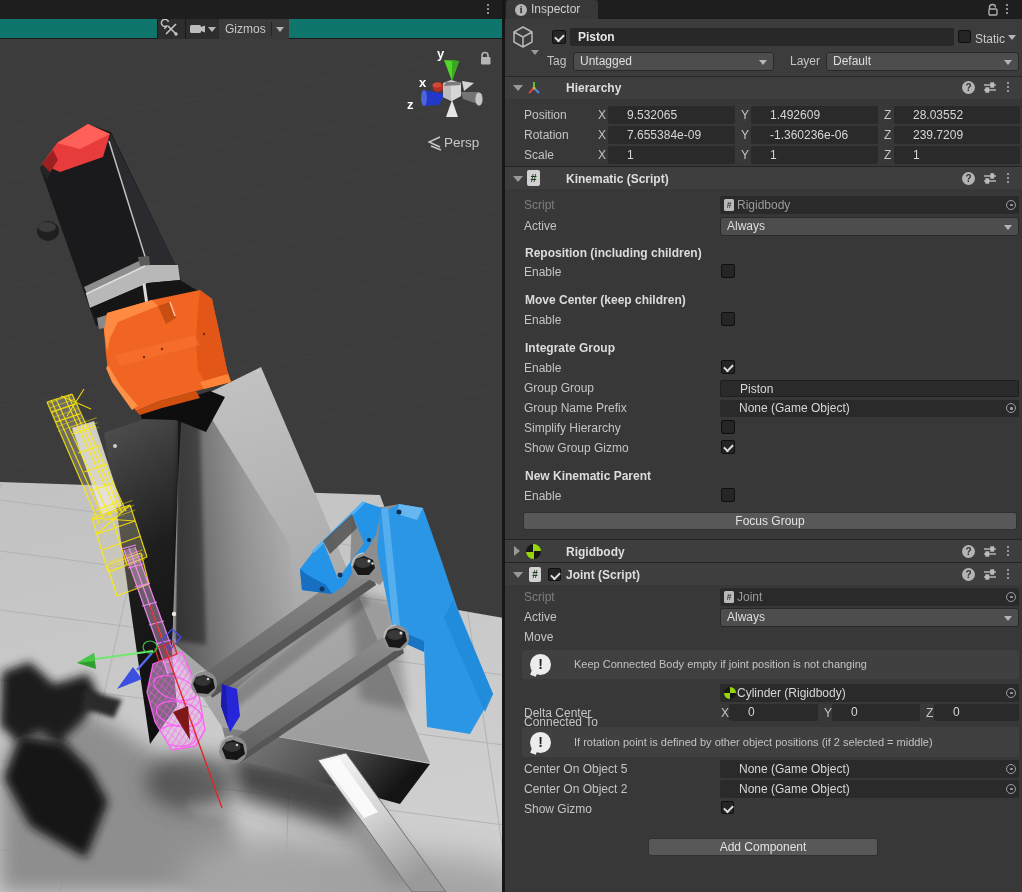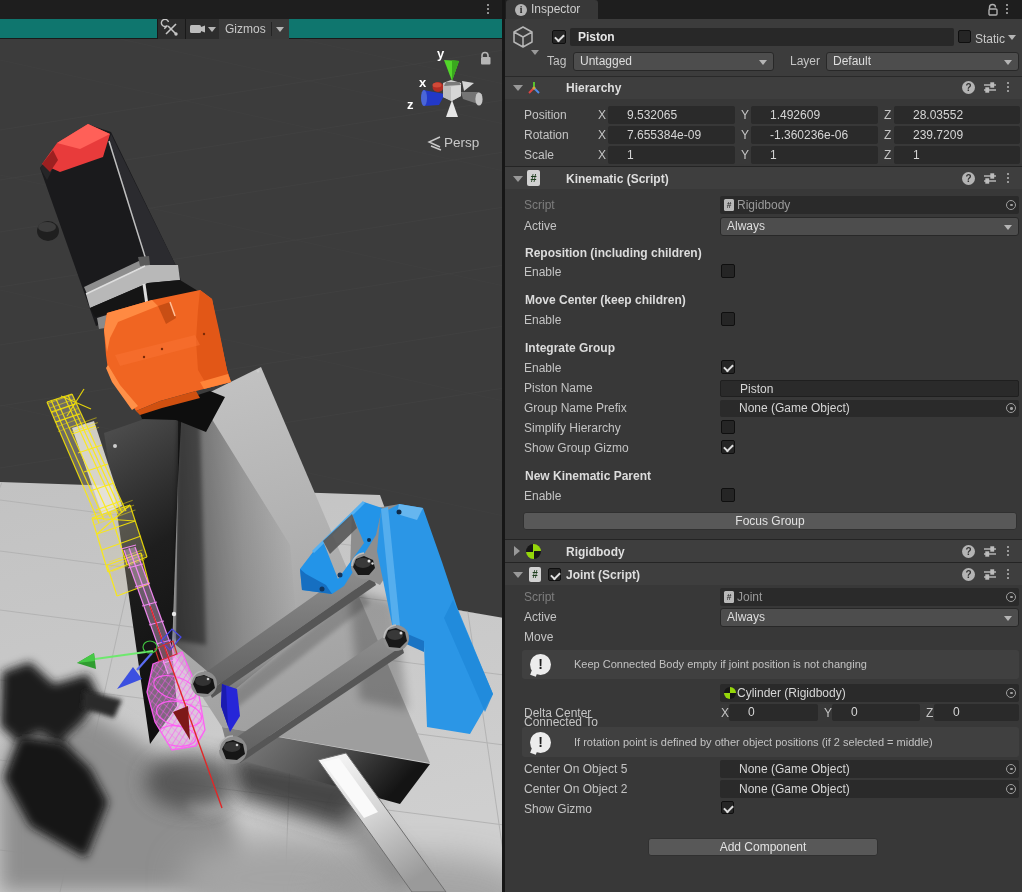--- a/index.html
+++ b/index.html
@@ -464,21 +464,21 @@
 <div class="dd" style="left:216px;top:217px;width:299px"><span>Always</span><div class="dar" style="right:6px;top:7px"></div></div>
 <span class="blbl" style="top:246px">Reposition (including children)</span>
 <span class="lbl" style="top:263px">Enable</span>
       <div class="cb" style="left:217px;top:264px"></div>
 <span class="blbl" style="top:293px">Move Center (keep children)</span>
 <span class="lbl" style="top:311px">Enable</span>
       <div class="cb" style="left:217px;top:312px"></div>
 <span class="blbl" style="top:341px">Integrate Group</span>
 <span class="lbl" style="top:359px">Enable</span>
       <div class="cb ck" style="left:217px;top:360px"></div>
-<span class="lbl" style="top:379px">Piston Name</span>
+<span class="lbl" style="top:379px">Group Group</span>
       <div class="fld" style="left:216px;top:380px;width:299px;height:17px;line-height:17px;border:1px solid #1f1f1f"><span>Piston</span></div>
 <span class="lbl" style="top:399px">Group Name Prefix</span>
       <div class="fld" style="left:216px;top:400px;width:299px;height:17px;line-height:17px"><span>None (Game Object)</span><div class="pick" style="top:3px"></div></div>
 <span class="lbl" style="top:419px">Simplify Hierarchy</span>
       <div class="cb" style="left:217px;top:420px"></div>
 <span class="lbl" style="top:439px">Show Group Gizmo</span>
       <div class="cb ck" style="left:217px;top:440px"></div>
 <span class="blbl" style="top:469px">New Kinematic Parent</span>
 <span class="lbl" style="top:487px">Enable</span>
       <div class="cb" style="left:217px;top:488px"></div>

